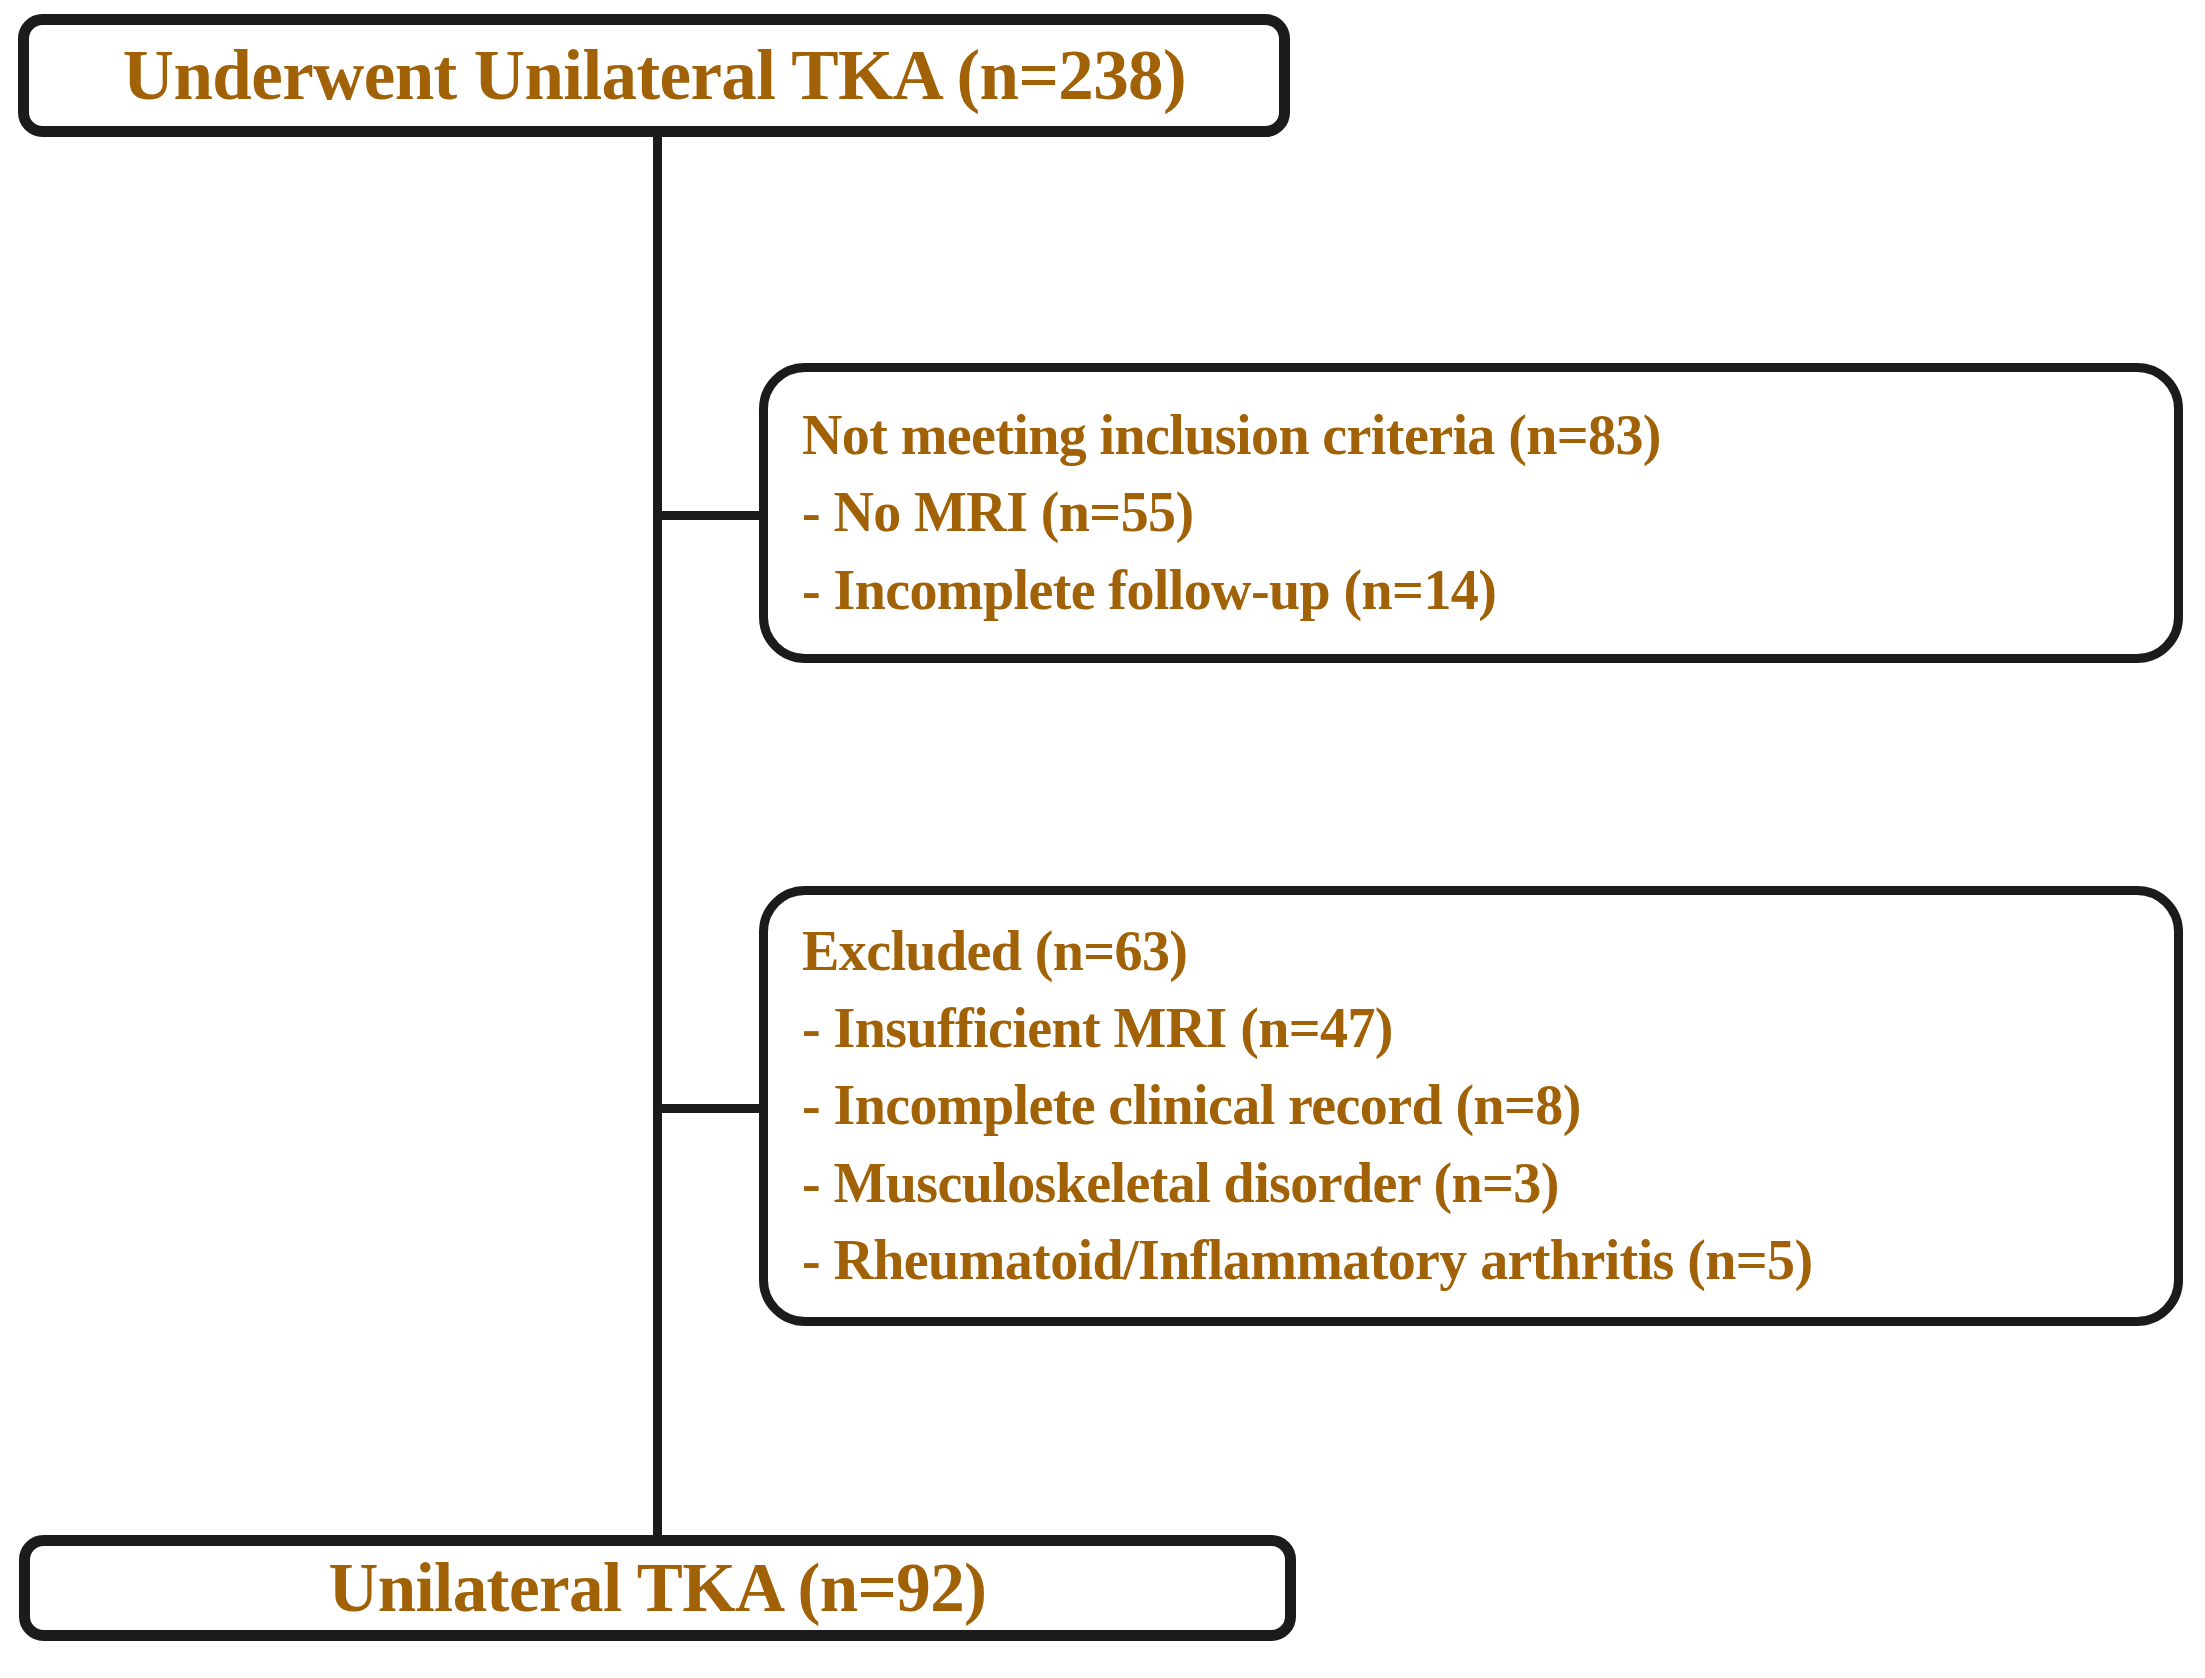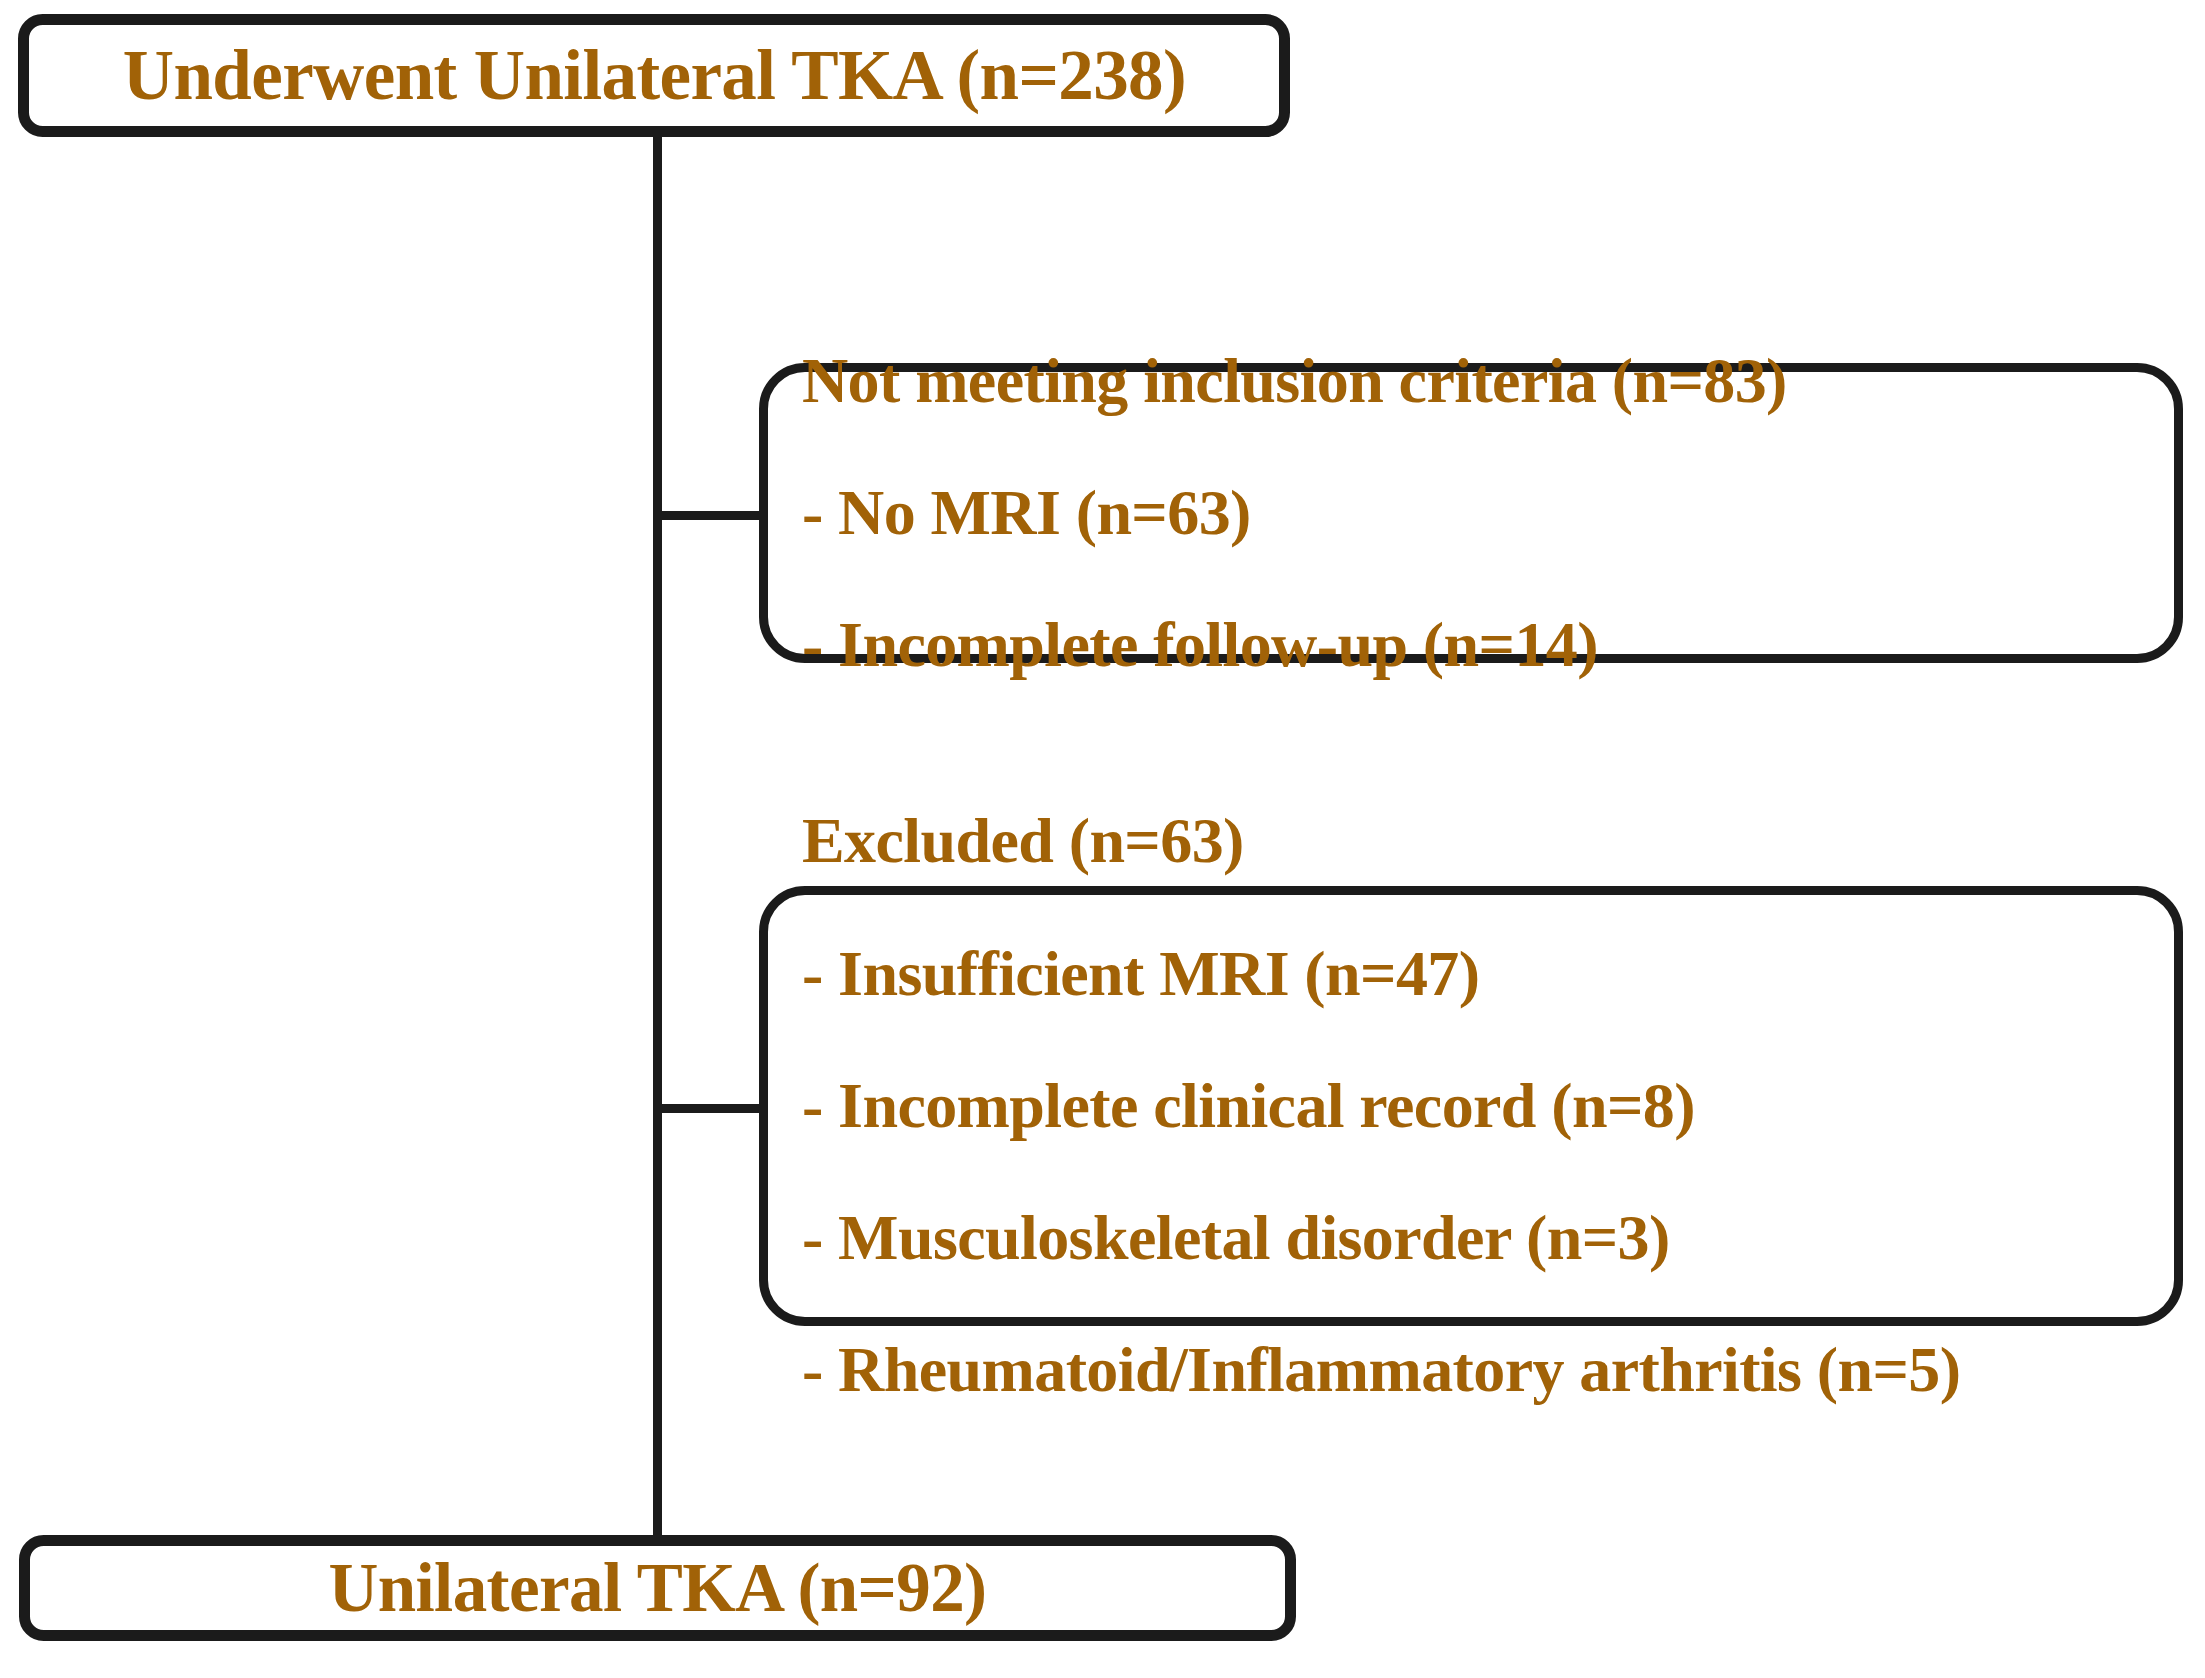--- a/index.html
+++ b/index.html
@@ -32,26 +32,25 @@
     font-size: 71px;
     letter-spacing: -0.6px;
     white-space: nowrap;
   }
   .node.multi {
     flex-direction: column;
     justify-content: center;
     align-items: flex-start;
     border-width: 9.8px;
     border-radius: 46px;
-    font-size: 64px;
+    font-size: 56px;
     line-height: 1.38;
     padding-left: 34px;
     padding-right: 12.3px;
     letter-spacing: -0.6px;
-    gap: 44px;
   }
   #box-top    { left: 18.4px;   top: 13.5px;   width: 1272px; height: 123px; }
   #box-crit   { left: 759px; top: 363px;  width: 1424px; height: 300px; }
   #box-excl   { left: 759px; top: 886px; width: 1424px; height: 440px; }
   #box-bottom { left: 19px;   top: 1535px; width: 1277px; height: 106px; font-size: 69px; }
   .line {
     position: absolute;
     background: #1b1b1b;
   }
   #spine      { left: 653px; top: 129px;  width: 8.6px;  height: 1409px; }
@@ -67,21 +66,21 @@
   <div class="line" id="spine"></div>
   <div class="line" id="stub-crit"></div>
   <div class="line" id="stub-excl"></div>
 
   <div class="node single" id="box-top">
     <span>Underwent Unilateral TKA (n=238)</span>
   </div>
 
   <div class="node multi" id="box-crit">
     <div class="bullet-line">Not meeting inclusion criteria (n=83)</div>
-    <div class="bullet-line">- No MRI (n=63)</div>
+    <div class="bullet-line">- No MRI (n=55)</div>
     <div class="bullet-line">- Incomplete follow-up (n=14)</div>
   </div>
 
   <div class="node multi" id="box-excl">
     <div class="bullet-line">Excluded (n=63)</div>
     <div class="bullet-line">- Insufficient MRI (n=47)</div>
     <div class="bullet-line">- Incomplete clinical record (n=8)</div>
     <div class="bullet-line">- Musculoskeletal disorder (n=3)</div>
     <div class="bullet-line">- Rheumatoid/Inflammatory arthritis (n=5)</div>
   </div>

